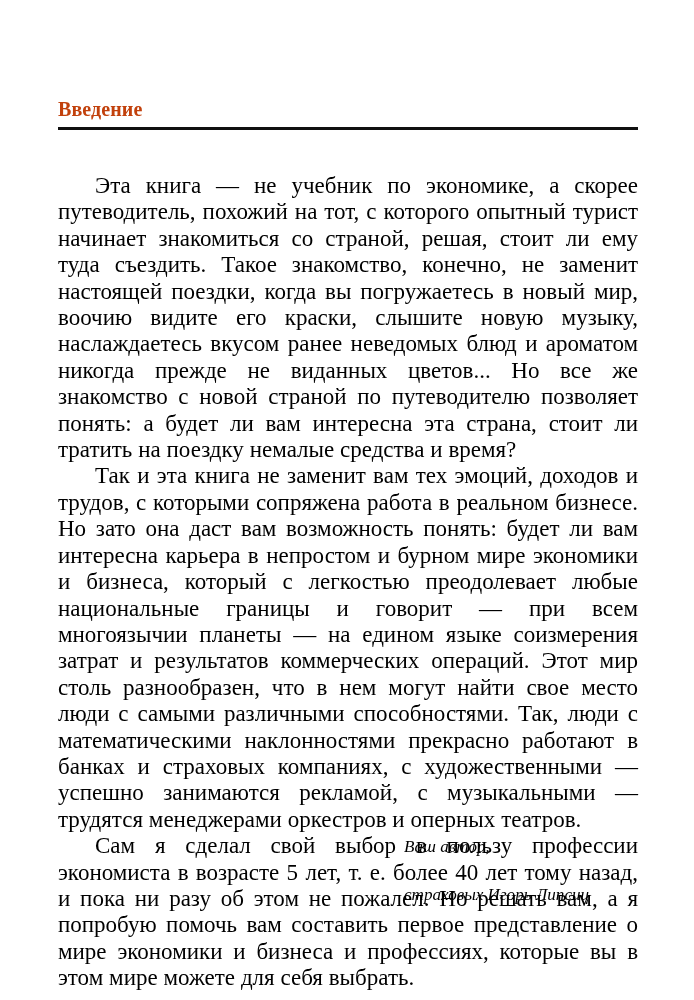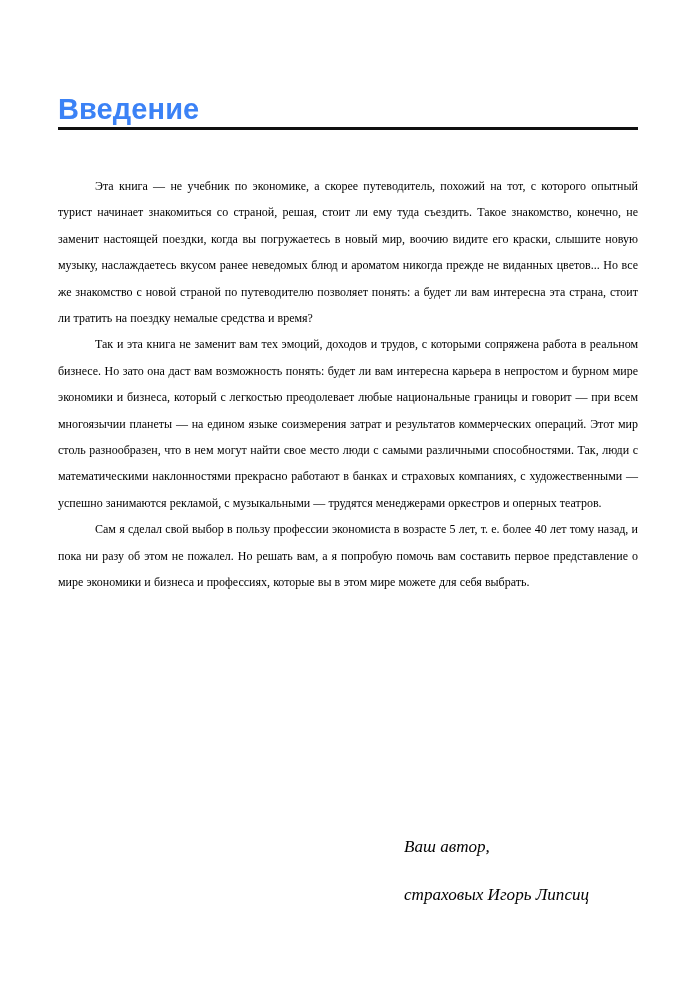--- a/index.html
+++ b/index.html
@@ -25,26 +25,26 @@
   }
 
   
   .heading-block {
     position: absolute;
     left: 58px;
     top: 94px;
     width: 580px;
   }
   .chapter-title {
-    font-family: Liberation Sans, sans-serif;
+    font-family: Liberation Serif, serif;
     font-weight: 700;
-    font-size: 29px;
+    font-size: 20px;
     line-height: 30px;
     letter-spacing: 0.1px;
-    color: #3b82f6;
+    color: #c2410c;
     margin: 0;
     padding: 0 0 3px 0;
     white-space: pre;
   }
   .title-rule {
     width: 580px;
     height: 3px;
     background: #101010;
     margin: 0;
   }
@@ -53,21 +53,21 @@
   .body-block {
     position: absolute;
     left: 58px;
     top: 173px;
     width: 580px;
   }
 
   p.para {
     margin: 0;
     padding: 0;
-    font-size: 12px;
+    font-size: 23px;
     line-height: 26.4px;
     text-align: justify;
     text-justify: inter-word;
     text-indent: 37px;
     word-spacing: 0.1px;
     hyphens: manual;
   }
 
   p.para .closing-line {
     display: block;

